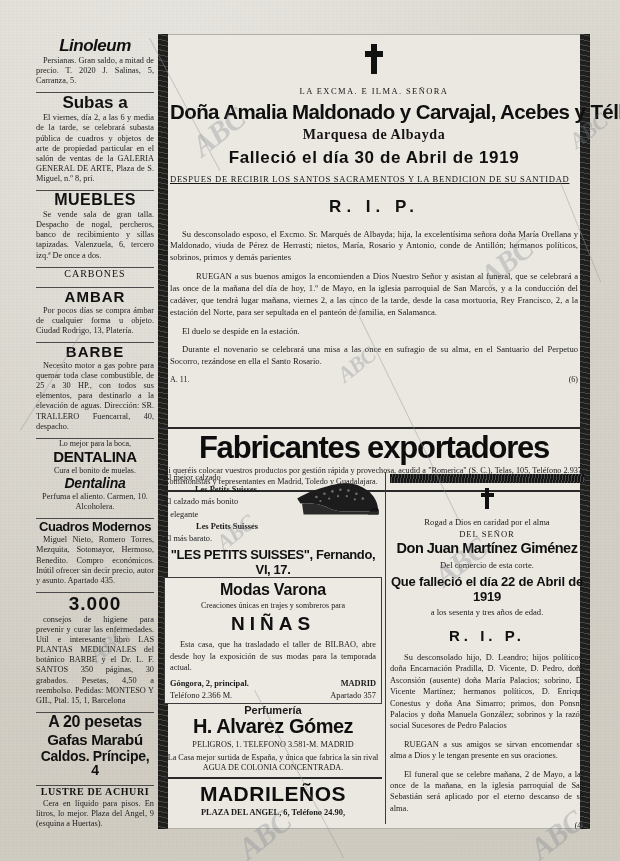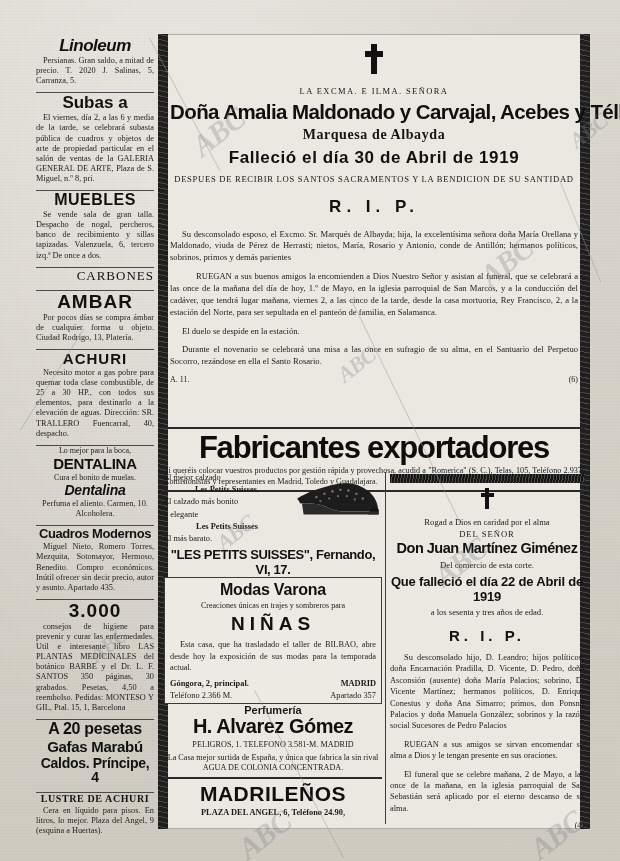--- a/index.html
+++ b/index.html
@@ -65,22 +65,22 @@
   .ad + .ad{border-top:1px solid #4a4a4a;padding-top:0;}
   .ad-title{
     text-align:center;font-weight:700;line-height:1;
     font-family:"Liberation Sans",sans-serif;
     color:#111;
     margin:1px 0 2px;
   }
   .t-linoleum{font-size:17px;letter-spacing:-.5px;font-style:italic;}
   .t-subas{font-size:17px;letter-spacing:0px;}
   .t-muebles{font-size:16px;letter-spacing:.5px;}
-  .t-carbones{font-size:13px;font-family:"Liberation Serif",serif;letter-spacing:1px;font-weight:400;text-align:right;}
-  .t-ambar{font-size:19px;letter-spacing:1px;}
+  .t-carbones{font-size:10px;font-family:"Liberation Serif",serif;letter-spacing:1px;font-weight:400;}
+  .t-ambar{font-size:15px;letter-spacing:1px;}
   .t-aviso{font-size:15px;letter-spacing:1px;}
   .t-dentalina1{font-size:15px;letter-spacing:-.2px;}
   .t-dentalina2{font-size:14px;font-style:italic;letter-spacing:-.2px;}
   .t-cuadros{font-size:13px;letter-spacing:-.4px;}
   .t-3000{font-size:19px;letter-spacing:1px;}
   .t-20p{font-size:16px;letter-spacing:-.3px;}
   .t-marabu{font-size:15px;letter-spacing:-.3px;}
   .t-caldos{font-size:14px;letter-spacing:-.3px;}
   .t-lustre{font-size:10px;font-family:"Liberation Serif",serif;letter-spacing:.6px;}
   .ad-body{
@@ -110,22 +110,22 @@
   }
   .ob-title{
     text-align:center;font-size:14px;font-weight:700;margin-top:4px;
     font-family:Liberation Serif, serif;letter-spacing:.6px;color:#141414;
   }
   .ob-died{
     text-align:center;font-size:17px;font-weight:700;margin-top:5px;
     font-family:"Liberation Sans",sans-serif;letter-spacing:.6px;color:#101010;
   }
   .ob-sacr{
-    text-align:center;font-size:8.6px;letter-spacing:.7px;margin-top:6px;
-    font-family:"Liberation Serif",serif;color:#161616;
+    font-size:8.6px;letter-spacing:.7px;margin-top:6px;
+    font-family:"Liberation Serif",serif;color:#161616;text-decoration:underline;
   }
   .rip{
     text-align:center;font-size:17px;font-weight:700;letter-spacing:5px;
     margin:13px 0 12px;font-family:"Liberation Sans",sans-serif;color:#111;
   }
   .ob-par{
     font-size:8.6px;line-height:1.38;text-align:justify;color:#1b1b1b;
     font-family:"Liberation Serif",serif;margin-bottom:7px;
   }
   .ob-par.ind{text-indent:26px;}
@@ -237,21 +237,21 @@
     <div class="ad">
       <div class="ad-title t-carbones">CARBONES</div>
     </div>
 
     <div class="ad">
       <div class="ad-title t-ambar">AMBAR</div>
       <div class="ad-body">Por pocos días se compra ámbar de cualquier forma u objeto. Ciudad Rodrigo, 13, Platería.</div>
     </div>
 
     <div class="ad">
-      <div class="ad-title t-aviso">ACHURI</div>
+      <div class="ad-title t-aviso">BARBE</div>
       <div class="ad-body">Necesito motor a gas pobre para quemar toda clase combustible, de 25 a 30 HP., con todos sus elementos, para destinarlo a la elevación de aguas. Dirección: SR. TRALLERO Fuencarral, 40, despacho.</div>
     </div>
 
     <div class="ad">
       <div class="small-lead">Lo mejor para la boca,</div>
       <div class="ad-title t-dentalina1">DENTALINA</div>
       <div class="small-lead">Cura el bonito de muelas.</div>
       <div class="ad-title t-dentalina2">Dentalina</div>
       <div class="ad-body c">Perfuma el aliento. Carmen, 10. Alcoholera.</div>
     </div>

